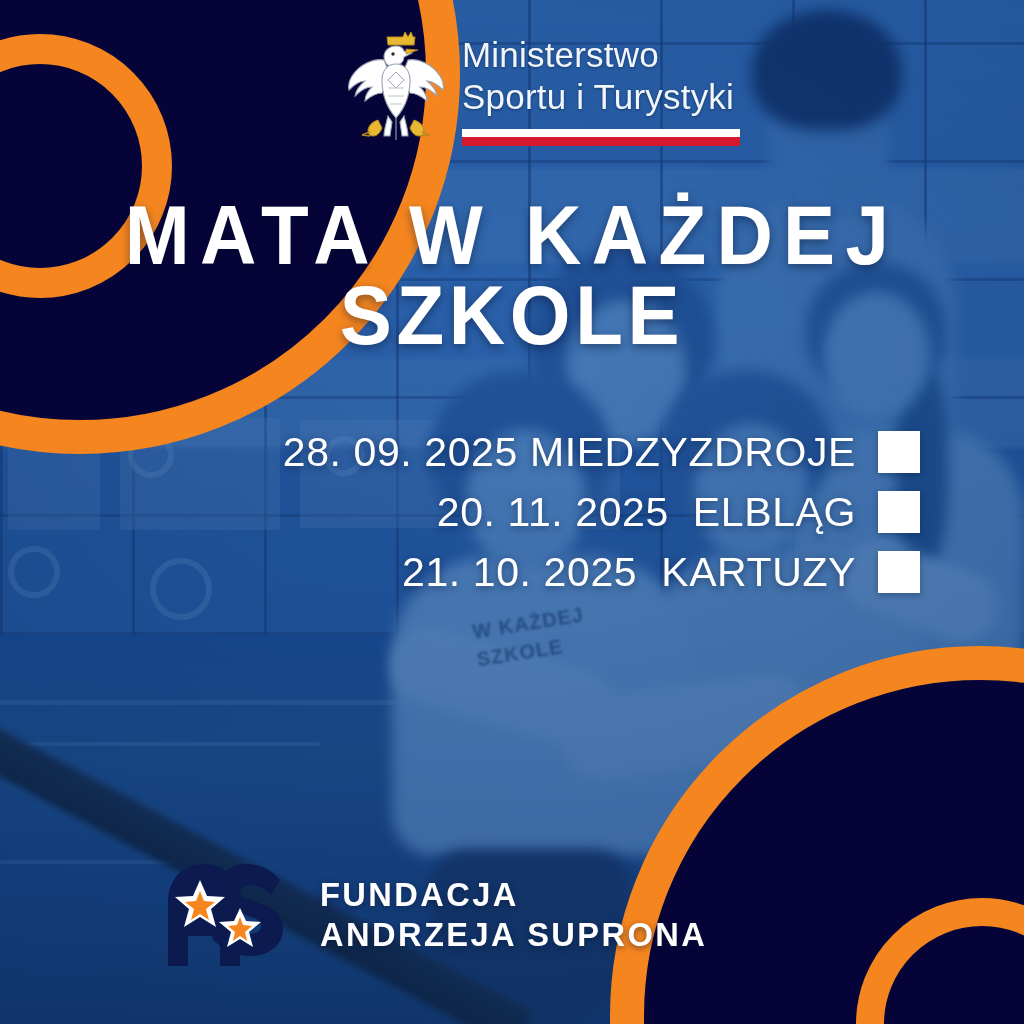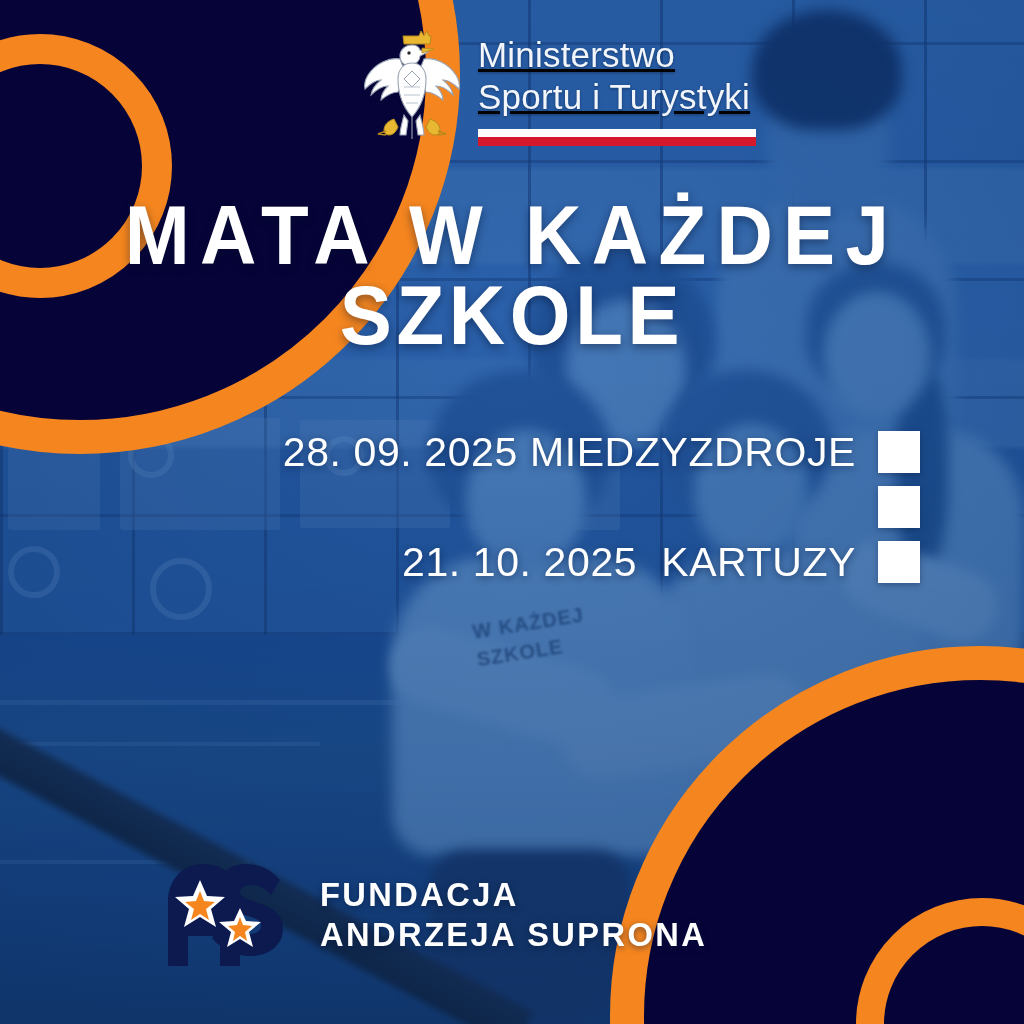--- a/index.html
+++ b/index.html
@@ -139,21 +139,21 @@
     background:#060338;
     border:34px solid #F5861F;
   }
   .br-donut{
     position:absolute; left:856px; top:898px;
     width:252px; height:252px; border-radius:50%;
     border:28px solid #F5861F;
   }
 
   
-  .ministry{ position:absolute; left:360px; top:22px; display:flex; align-items:center; gap:14px;text-decoration:underline; }
+  .ministry{ position:absolute; left:344px; top:22px; display:flex; align-items:flex-end; gap:14px; }
   .eagle{ width:104px; height:122px; flex:none; }
   .ministry-txt{ padding-top:12px; }
   .ministry-txt .ln{
     color:#f2f6fb; font-size:35px; line-height:42px; font-weight:400;
     letter-spacing:.2px; text-shadow:0 1px 3px rgba(3,20,50,.45);
   }
   .flagbar{ margin-top:11px; width:278px; }
   .flagbar .w{ height:8px; background:#ffffff; }
   .flagbar .r{ height:9px; background:#d4192c; }
 
@@ -307,20 +307,21 @@
     <div class="l1">MATA W KAŻDEJ</div>
     <div class="l2">SZKOLE</div>
   </div>
 
   <div class="dates">
     <div class="date-row">
       <span class="txt">28. 09. 2025 MIEDZYZDROJE</span>
       <span class="sq"></span>
     </div>
     <div class="date-row">
+      <span class="txt">20. 11. 2025  ELBLĄG</span>
       <span class="sq"></span>
     </div>
     <div class="date-row">
       <span class="txt">21. 10. 2025  KARTUZY</span>
       <span class="sq"></span>
     </div>
   </div>
 
   <div class="footer">
     <svg class="as-logo" viewBox="0 0 124 112">

